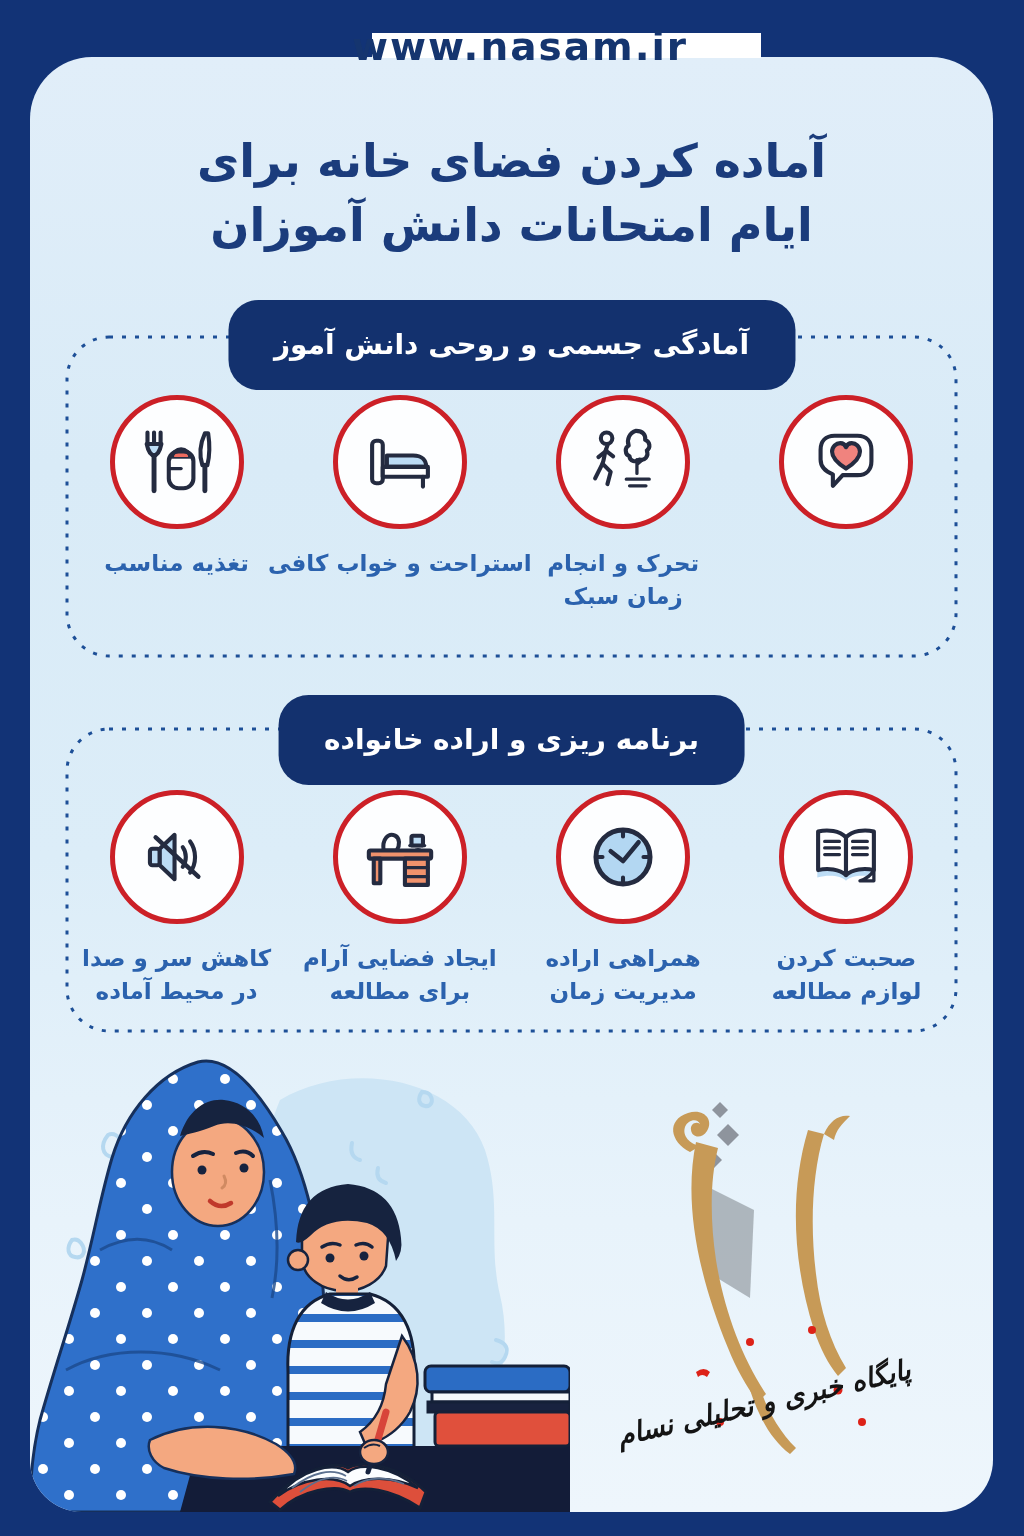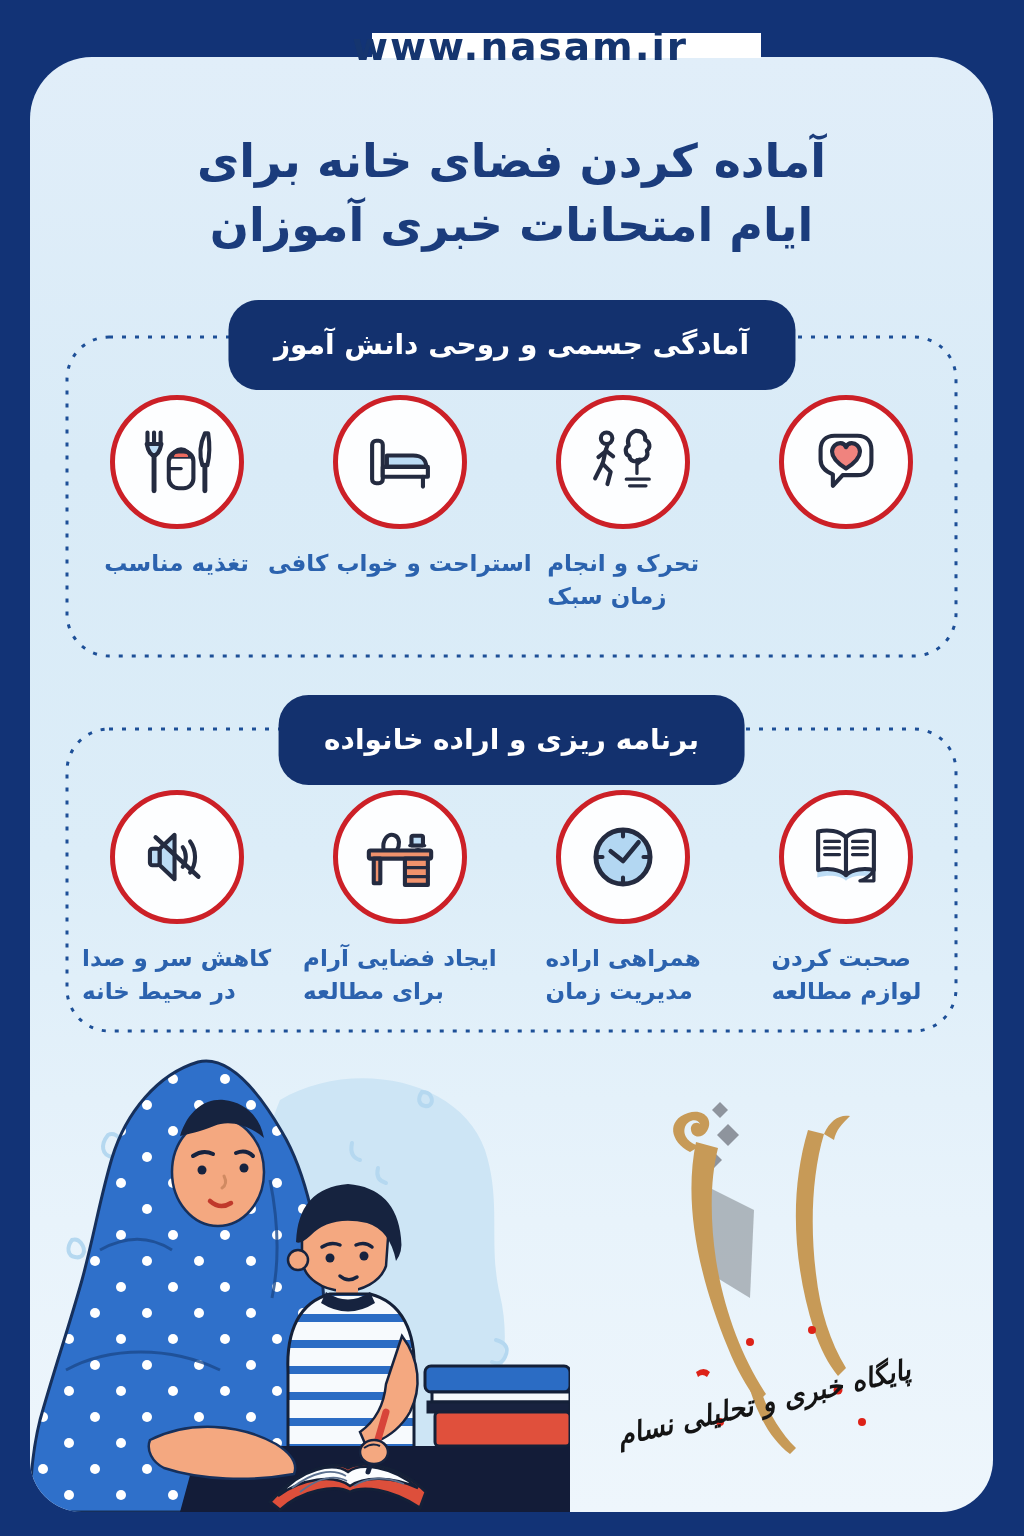--- a/index.html
+++ b/index.html
@@ -41,38 +41,38 @@
   .row-1{top:338px;}
   .row-2{top:733px;}
   .item{width:25%;display:flex;flex-direction:column;align-items:center;}
   .icon-circle{
     width:124px;height:124px;border-radius:50%;
     background:#fdfeff;border:5px solid #cc2027;
     display:flex;align-items:center;justify-content:center;
   }
   .icon-circle svg{width:82px;height:82px;}
   .item-label{
-    margin-top:18px;text-align:left;direction:rtl;
+    margin-top:18px;text-align:center;direction:rtl;
     font-size:23px;font-weight:bold;color:#2b62ae;line-height:33px;
   }
   .item-label span{display:block;white-space:nowrap;}
   .illustration{position:absolute;left:0;top:983px;width:540px;height:472px;z-index:1;}
   .logo{position:absolute;left:570px;top:1033px;width:330px;height:390px;z-index:1;}
 </style>
 </head>
 <body>
 
 <div class="website-band"></div>
 <div class="website-text">www.nasam.ir</div>
 
 <div class="card">
 
   <div class="title">
     <div>آماده کردن فضای خانه برای</div>
-    <div>ایام امتحانات خبری آموزان</div>
+    <div>ایام امتحانات دانش آموزان</div>
   </div>
 
   <div class="pill pill-1">آمادگی جسمی و روحی دانش آموز</div>
   <svg class="dash-box dash-box-1" width="893" height="323">
     <rect x="2" y="2" width="889" height="319" rx="42" fill="none" stroke="#1d4f97" stroke-width="3" stroke-dasharray="4 9"></rect>
   </svg>
 
   <div class="items-row row-1">
 
     <div class="item">
@@ -198,21 +198,21 @@
       <div class="icon-circle">
         <svg viewBox="0 0 100 100" fill="none" stroke="#242b40" stroke-width="5" stroke-linecap="round" stroke-linejoin="round">
           <rect x="17" y="40" width="12" height="20" rx="3" fill="#bcdcf5"></rect>
           <path d="M29 40 L47 23 V77 L29 60 Z" fill="#bcdcf5"></path>
           <path d="M57 38 C62 45 62 55 57 62 M66 31 C74 42 74 58 66 69"></path>
           <path d="M24 26 L76 74" stroke-width="5.5"></path>
         </svg>
       </div>
       <div class="item-label">
         <span>کاهش سر و صدا</span>
-        <span>در محیط خانه</span>
+        <span>در محیط آماده</span>
       </div>
     </div>
   </div>
 
   <svg class="illustration" viewBox="0 0 540 472">
     <defs>
       <pattern id="dots" width="52" height="52" patternUnits="userSpaceOnUse">
         <rect width="52" height="52" fill="#2f70ca"></rect>
         <circle cx="13" cy="13" r="5" fill="#ffffff"></circle>
         <circle cx="39" cy="39" r="5" fill="#ffffff"></circle>

